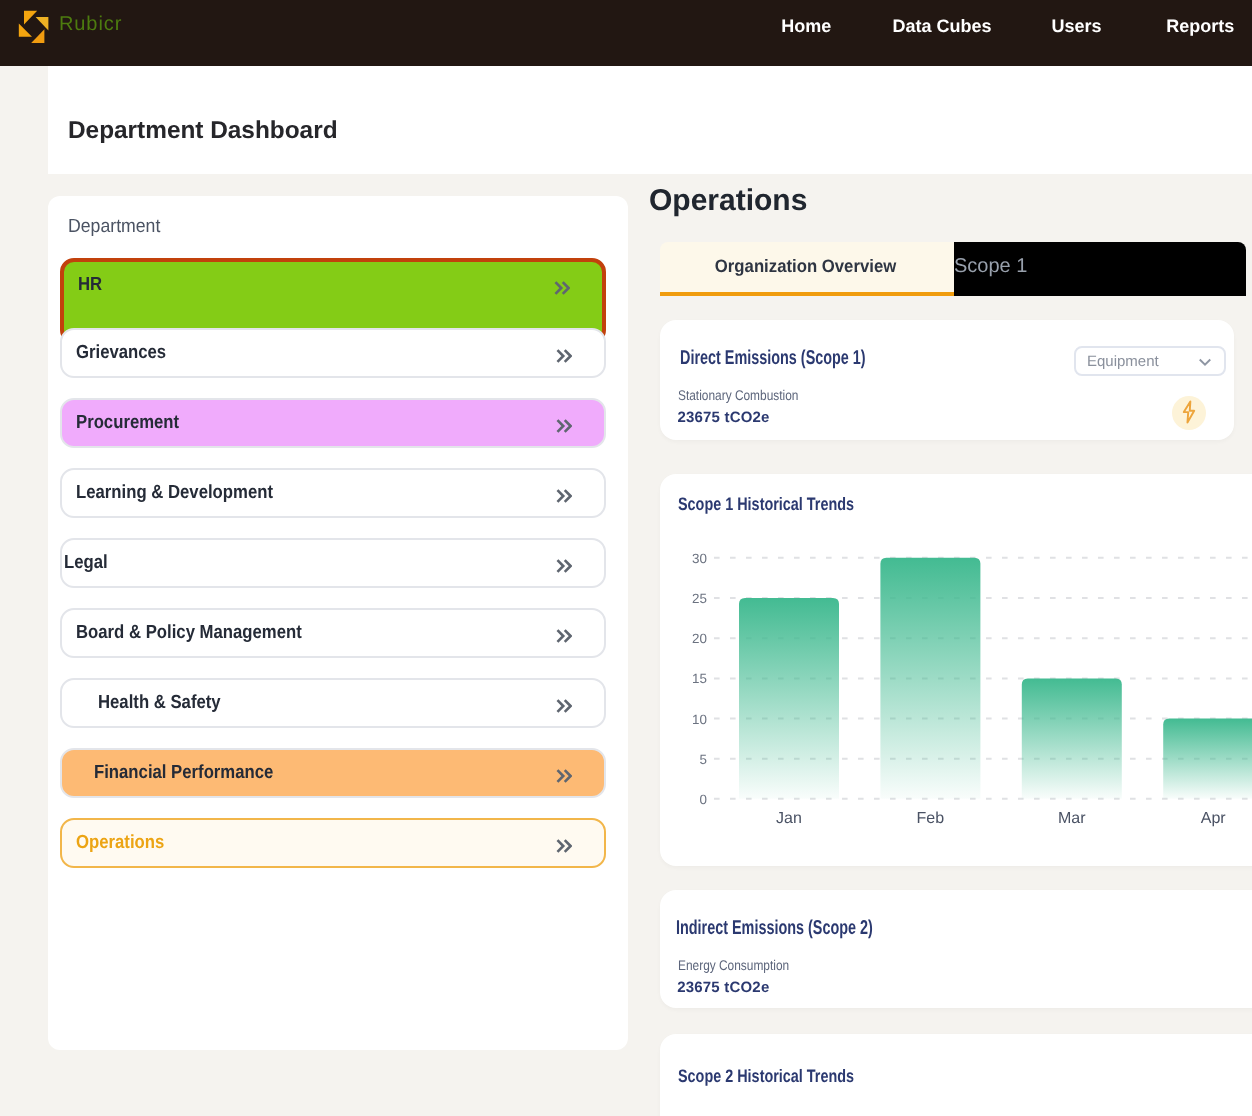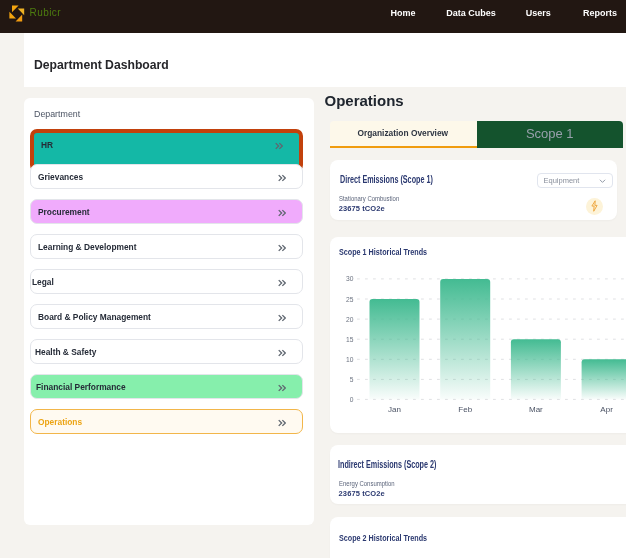--- a/index.html
+++ b/index.html
@@ -26,21 +26,21 @@
 <div class="abs" style="left:525.8px;top:8px;color:#fff;font-size:9px;font-weight:bold">Users</div>
 <div class="abs" style="left:583.1px;top:8px;color:#fff;font-size:9px;font-weight:bold">Reports</div>
 
 <div class="abs" style="left:24px;top:33px;width:602px;height:54px;background:#fff"></div>
 <div class="abs" style="left:34px;top:58.2px;font-size:12.2px;font-weight:bold;color:#26262a;letter-spacing:0">Department Dashboard</div>
 
 <div class="abs" style="left:24px;top:98px;width:290px;height:427px;background:#fff;border-radius:6px"></div>
 <div class="abs" style="left:33.5px;top:108px;font-size:9.5px;color:#4b5363"><span class="cx85" style="transform:scaleX(0.93)">Department</span></div>
 
 <div id="btns">
-<div class="abs" style="left:30px;top:129px;width:272.5px;height:43px;border-radius:7px;border:4px solid #c2410c;background:#14b8a6;color:#252b37;font-size:9.5px;font-weight:bold;line-height:23px;padding-left:6.5px"><span class="cx85" style="transform:scaleX(0.88)">HR</span>
+<div class="abs" style="left:30px;top:129px;width:272.5px;height:43px;border-radius:7px;border:2px solid #c2410c;background:#84cc16;color:#252b37;font-size:9.5px;font-weight:bold;line-height:23px;padding-left:6.5px"><span class="cx85" style="transform:scaleX(0.88)">HR</span>
   <svg style="position:absolute;right:15.5px;top:8.5px" width="8" height="8" viewBox="0 0 11 10">
         <g stroke="#5f6670" stroke-width="1.8" fill="none">
           <path d="M1,1 L5,5 L1,9"></path>
           <path d="M6,1 L10,5 L6,9"></path>
         </g>
       </svg>
   </div>
 <div class="abs" style="left:30px;top:164px;width:272.5px;height:25px;border-radius:7px;border:1px solid #e3e5ea;background:#fff;color:#252b37;font-size:9.5px;font-weight:bold;line-height:23px;padding-left:6.5px"><span class="cx85" style="transform:scaleX(0.88)">Grievances</span>
   <svg style="position:absolute;right:15.5px;top:8.5px" width="8" height="8" viewBox="0 0 11 10">
         <g stroke="#5f6670" stroke-width="1.8" fill="none">
@@ -74,50 +74,50 @@
       </svg>
   </div>
 <div class="abs" style="left:30px;top:304px;width:272.5px;height:25px;border-radius:7px;border:1px solid #e3e5ea;background:#fff;color:#252b37;font-size:9.5px;font-weight:bold;line-height:23px;padding-left:6.5px"><span class="cx85" style="transform:scaleX(0.88)">Board &amp; Policy Management</span>
   <svg style="position:absolute;right:15.5px;top:8.5px" width="8" height="8" viewBox="0 0 11 10">
         <g stroke="#5f6670" stroke-width="1.8" fill="none">
           <path d="M1,1 L5,5 L1,9"></path>
           <path d="M6,1 L10,5 L6,9"></path>
         </g>
       </svg>
   </div>
-<div class="abs" style="left:30px;top:339px;width:272.5px;height:25px;border-radius:7px;border:1px solid #e3e5ea;background:#fff;color:#252b37;font-size:9.5px;font-weight:bold;line-height:23px;padding-left:4px"><span class="cx85" style="transform:scaleX(0.88)">Health &amp; Safety</span>
+<div class="abs" style="left:30px;top:339px;width:272.5px;height:25px;border-radius:7px;border:1px solid #e3e5ea;background:#fff;color:#252b37;font-size:9.5px;font-weight:bold;line-height:23px;padding-left:18px"><span class="cx85" style="transform:scaleX(0.88)">Health &amp; Safety</span>
   <svg style="position:absolute;right:15.5px;top:8.5px" width="8" height="8" viewBox="0 0 11 10">
         <g stroke="#5f6670" stroke-width="1.8" fill="none">
           <path d="M1,1 L5,5 L1,9"></path>
           <path d="M6,1 L10,5 L6,9"></path>
         </g>
       </svg>
   </div>
-<div class="abs" style="left:30px;top:374px;width:272.5px;height:25px;border-radius:7px;border:1px solid #e3e5ea;background:#86efac;color:#252b37;font-size:9.5px;font-weight:bold;line-height:23px;padding-left:5px"><span class="cx85" style="transform:scaleX(0.88)">Financial Performance</span>
+<div class="abs" style="left:30px;top:374px;width:272.5px;height:25px;border-radius:7px;border:1px solid #e3e5ea;background:#fdba74;color:#252b37;font-size:9.5px;font-weight:bold;line-height:23px;padding-left:16px"><span class="cx85" style="transform:scaleX(0.88)">Financial Performance</span>
   <svg style="position:absolute;right:15.5px;top:8.5px" width="8" height="8" viewBox="0 0 11 10">
         <g stroke="#5f6670" stroke-width="1.8" fill="none">
           <path d="M1,1 L5,5 L1,9"></path>
           <path d="M6,1 L10,5 L6,9"></path>
         </g>
       </svg>
   </div>
 <div class="abs" style="left:30px;top:409px;width:272.5px;height:25px;border-radius:7px;border:1.5px solid #f2b64a;background:#fffaf1;color:#eca414;font-size:9.5px;font-weight:bold;line-height:23px;padding-left:6.5px"><span class="cx85" style="transform:scaleX(0.88)">Operations</span>
   <svg style="position:absolute;right:15.5px;top:8.5px" width="8" height="8" viewBox="0 0 11 10">
         <g stroke="#5f6670" stroke-width="1.8" fill="none">
           <path d="M1,1 L5,5 L1,9"></path>
           <path d="M6,1 L10,5 L6,9"></path>
         </g>
       </svg>
   </div>
 </div>
 
 <div class="abs" style="left:324.5px;top:92px;font-size:15px;font-weight:bold;color:#20262f">Operations</div>
 
 <div class="abs" style="left:329.5px;top:121px;width:147.5px;height:26.5px;background:#fdf8ea;border-bottom:2.5px solid #f09c0e;border-radius:4px 0 0 0;text-align:center;line-height:24px;font-size:9px;font-weight:bold;color:#2e3542"><span class="cx85" style="transform:scaleX(0.93);transform-origin:50% 50%">Organization Overview</span></div>
-<div class="abs" style="left:477px;top:121px;width:145.5px;height:26.5px;background:#14532d;border-radius:0 4px 0 0;text-align:center;line-height:26px;font-size:13px;color:#98a0ac">Scope 1</div>
+<div class="abs" style="left:477px;top:121px;width:145.5px;height:26.5px;background:#000000;border-radius:0 4px 0 0;text-align:left;line-height:26px;font-size:10px;color:#98a0ac">Scope 1</div>
 
 <div class="card" style="left:329.5px;top:160px;width:287.5px;height:60px"></div>
 <div class="abs navy" style="left:339.5px;top:173.5px;font-size:10px;font-weight:bold"><span class="cx">Direct Emissions (Scope 1)</span></div>
 <div class="abs" style="left:537px;top:172.5px;width:76px;height:15px;border:1px solid #e1e5ee;border-radius:4px;background:#fff;font-size:7.5px;color:#8a909c;line-height:13px;padding-left:5.5px">Equipment
   <svg style="position:absolute;right:6px;top:5px" width="7" height="5" viewBox="0 0 8 5">
       <path d="M1,0.5 L4,3.5 L7,0.5" stroke="#8e96a3" stroke-width="1.1" fill="none"></path>
     </svg>
 </div>
 <div class="abs" style="left:339px;top:195.3px;font-size:7px;color:#5c657b"><span class="cx85">Stationary Combustion</span></div>
 <div class="abs navy" style="left:338.7px;top:203.8px;font-size:7.5px;font-weight:bold;letter-spacing:.1px">23675 tCO2e</div>

